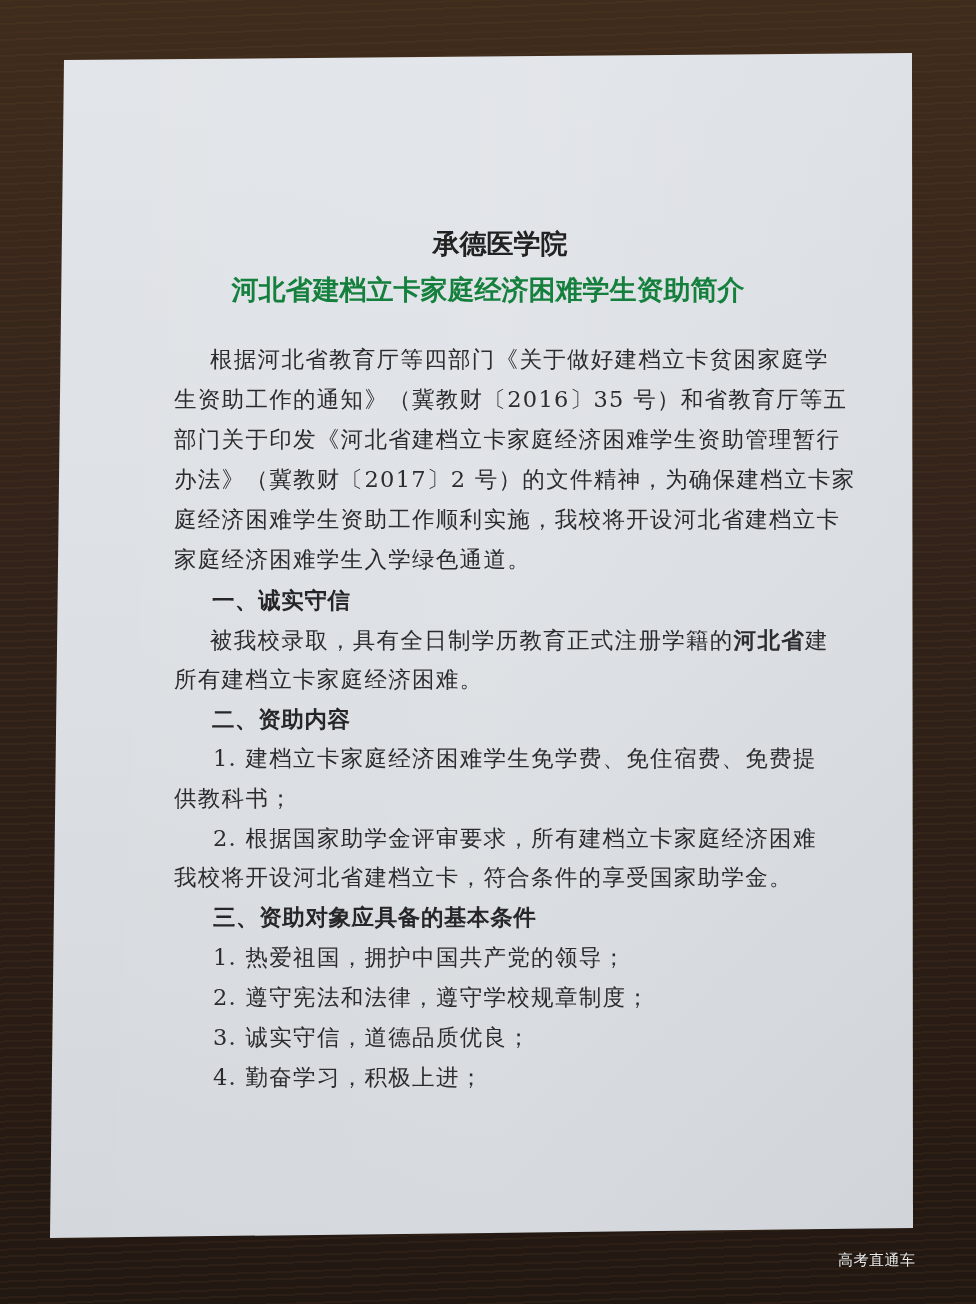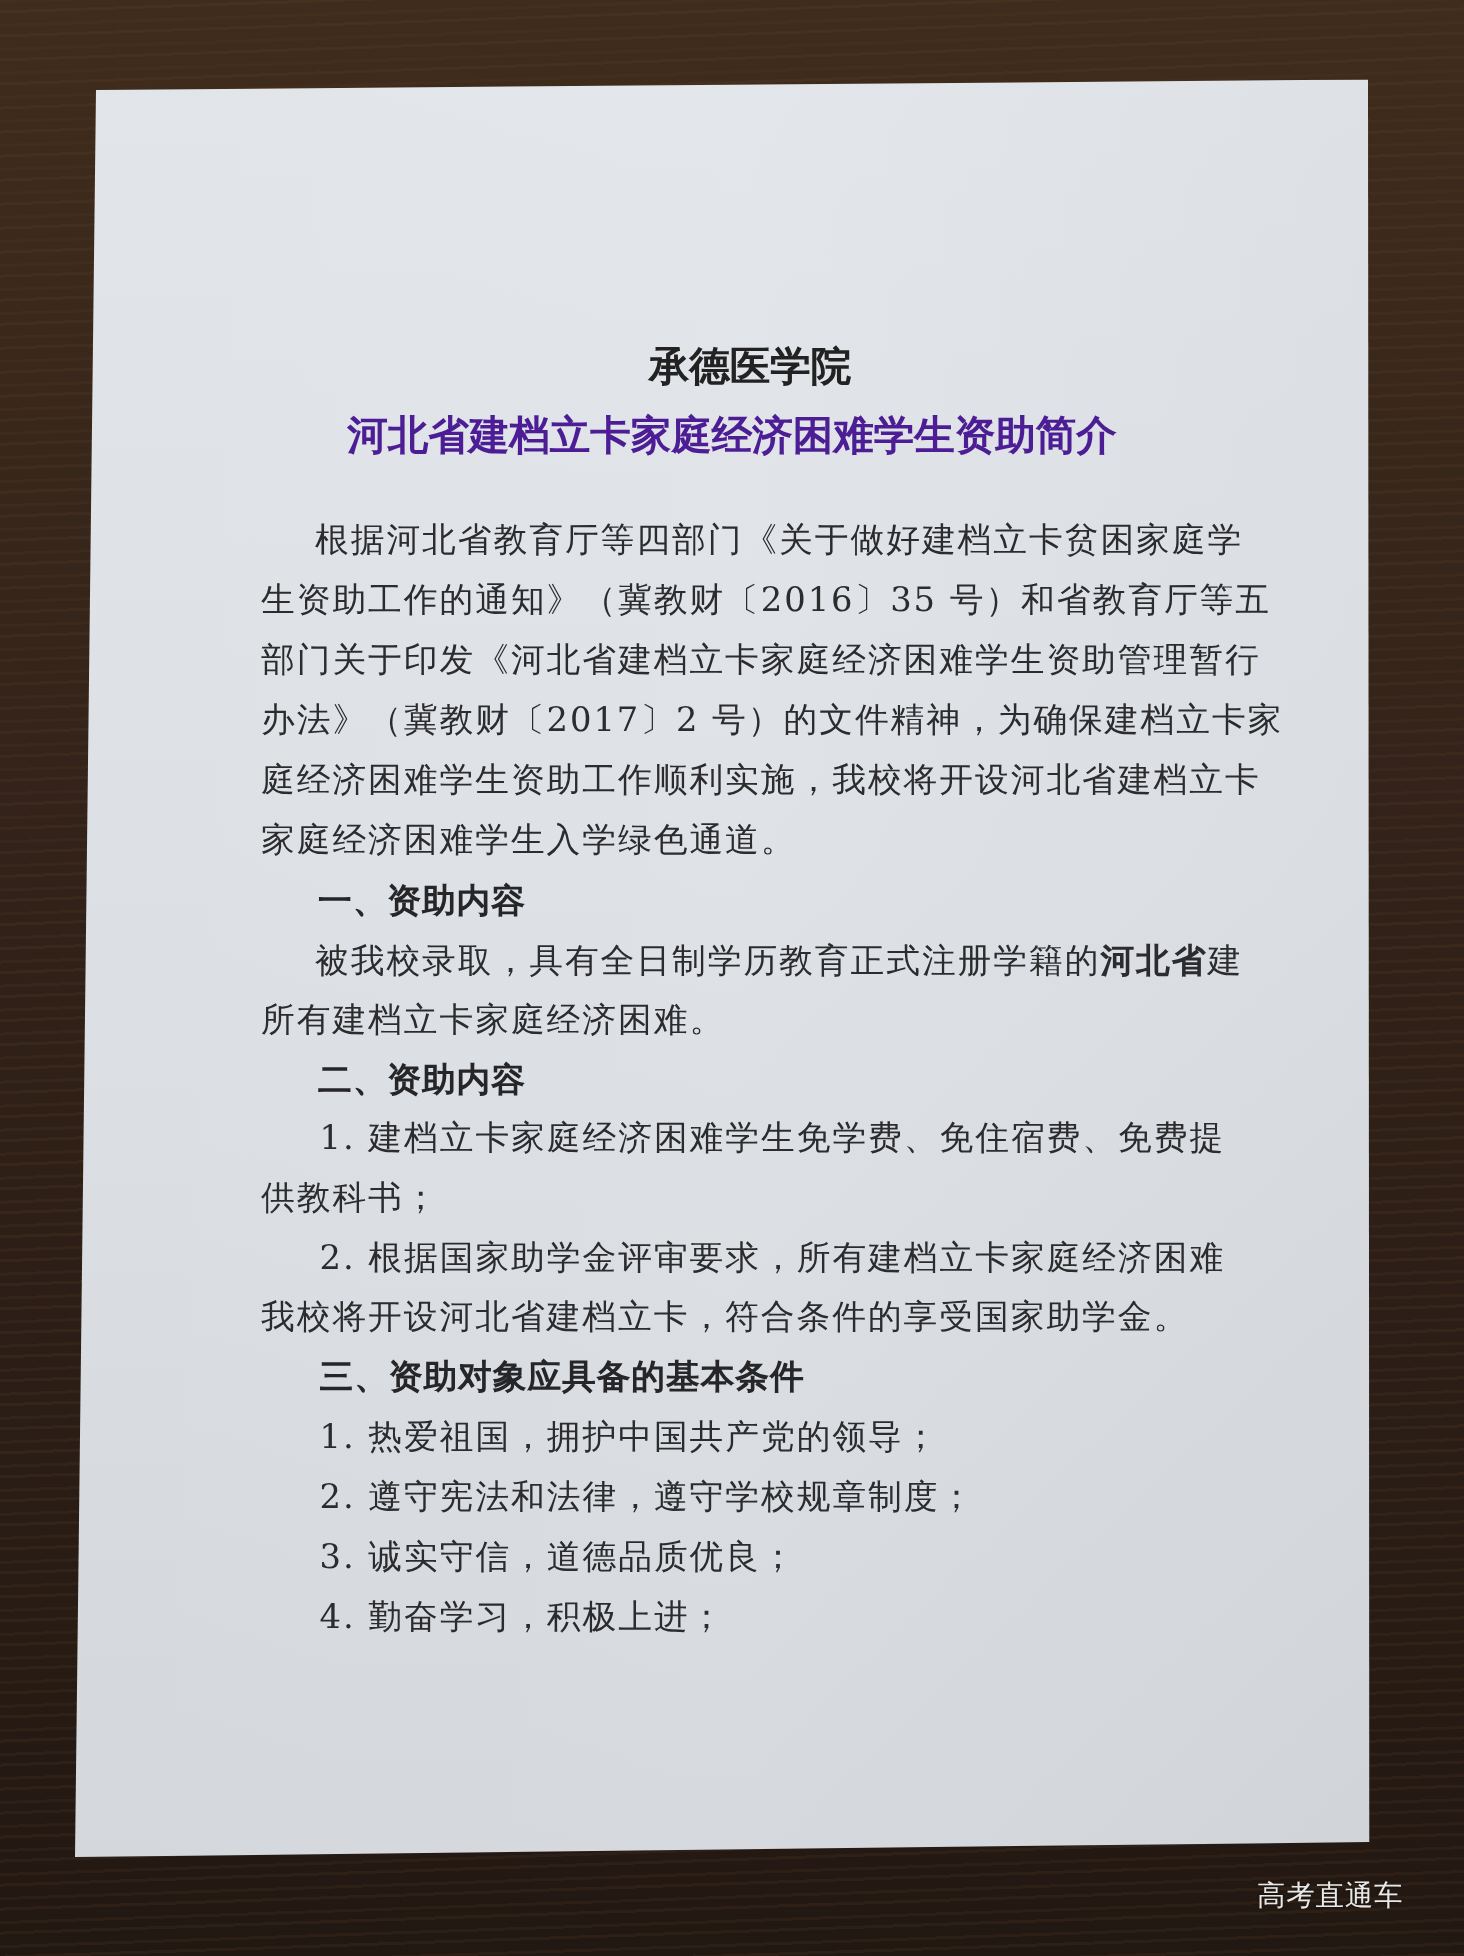--- a/index.html
+++ b/index.html
@@ -51,21 +51,21 @@
       padding-left: 24px;
       box-sizing: border-box;
     }
     .title-2 {
       position: absolute;
       top: 272px;
       left: 0; width: 976px;
       text-align: center;
       font-size: 27px;
       font-weight: bold;
-      color: #4c1d95;
+      color: #15803d;
       padding-left: 0px;
       box-sizing: border-box;
     }
     .line {
       position: absolute;
       left: 174px;
       font-size: 22.5px;
       letter-spacing: 1.3px;
       white-space: nowrap;
       color: #2c2c2e;
@@ -74,21 +74,21 @@
     .indent { left: 210px; }
     .heading { left: 212px; font-weight: bold; color: #262628; letter-spacing: 0.6px; }
     .heading-3 { left: 213px; }
     .list { left: 213px; }
     .strong { font-weight: bold; }
     .watermark {
       position: absolute;
       left: 838px;
       top: 1251px;
       font-family: "DejaVu Sans", "Liberation Sans", sans-serif;
-      font-size: 19px;
+      font-size: 15px;
       color: #e8e8e8;
       letter-spacing: 0.5px;
       text-shadow: 0 0 2px rgba(0,0,0,0.4);
     }
   </style>
 </head>
 <body>
 
 <div class="desk"></div>
 
@@ -98,21 +98,21 @@
   <div class="title-1">承德医学院</div>
   <div class="title-2">河北省建档立卡家庭经济困难学生资助简介</div>
 
   <div class="line indent" style="top:344px;">根据河北省教育厅等四部门《关于做好建档立卡贫困家庭学</div>
   <div class="line" style="top:384px;">生资助工作的通知》（冀教财〔2016〕35 号）和省教育厅等五</div>
   <div class="line" style="top:424px;">部门关于印发《河北省建档立卡家庭经济困难学生资助管理暂行</div>
   <div class="line" style="top:464px;">办法》（冀教财〔2017〕2 号）的文件精神，为确保建档立卡家</div>
   <div class="line" style="top:504px;">庭经济困难学生资助工作顺利实施，我校将开设河北省建档立卡</div>
   <div class="line" style="top:544px;">家庭经济困难学生入学绿色通道。</div>
 
-  <div class="line heading" style="top:585px;">一、资助内容</div>
+  <div class="line heading" style="top:585px;">一、诚实守信</div>
   <div class="line indent" style="top:625px;">
     <span>被我校录取，具有全日制学历教育正式注册学籍的</span><span class="strong">河北省</span><span>建</span>
   </div>
   <div class="line" style="top:664px;">所有建档立卡家庭经济困难。</div>
 
   <div class="line heading" style="top:704px;">二、资助内容</div>
   <div class="line list" style="top:743px;">1.  建档立卡家庭经济困难学生免学费、免住宿费、免费提</div>
   <div class="line" style="top:783px;">供教科书；</div>
   <div class="line list" style="top:823px;">2.  根据国家助学金评审要求，所有建档立卡家庭经济困难</div>
   <div class="line" style="top:862px;">我校将开设河北省建档立卡，符合条件的享受国家助学金。</div>

